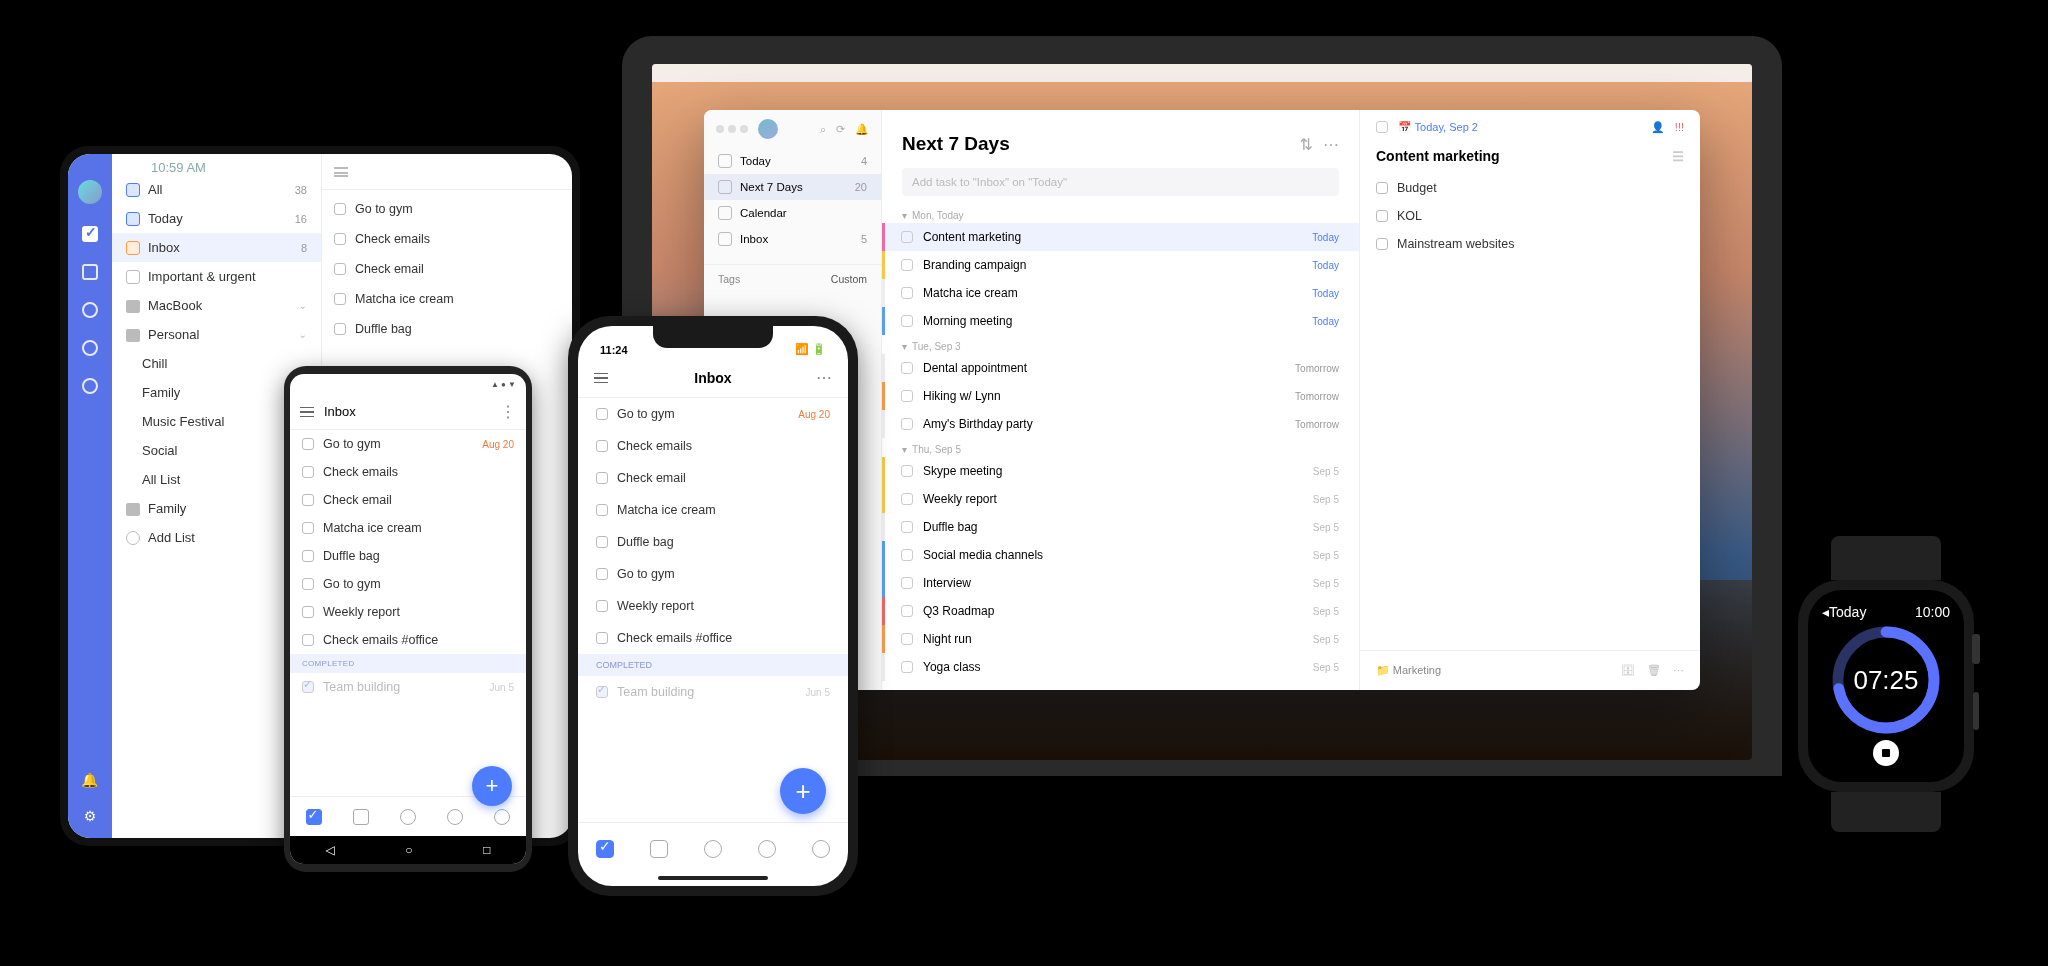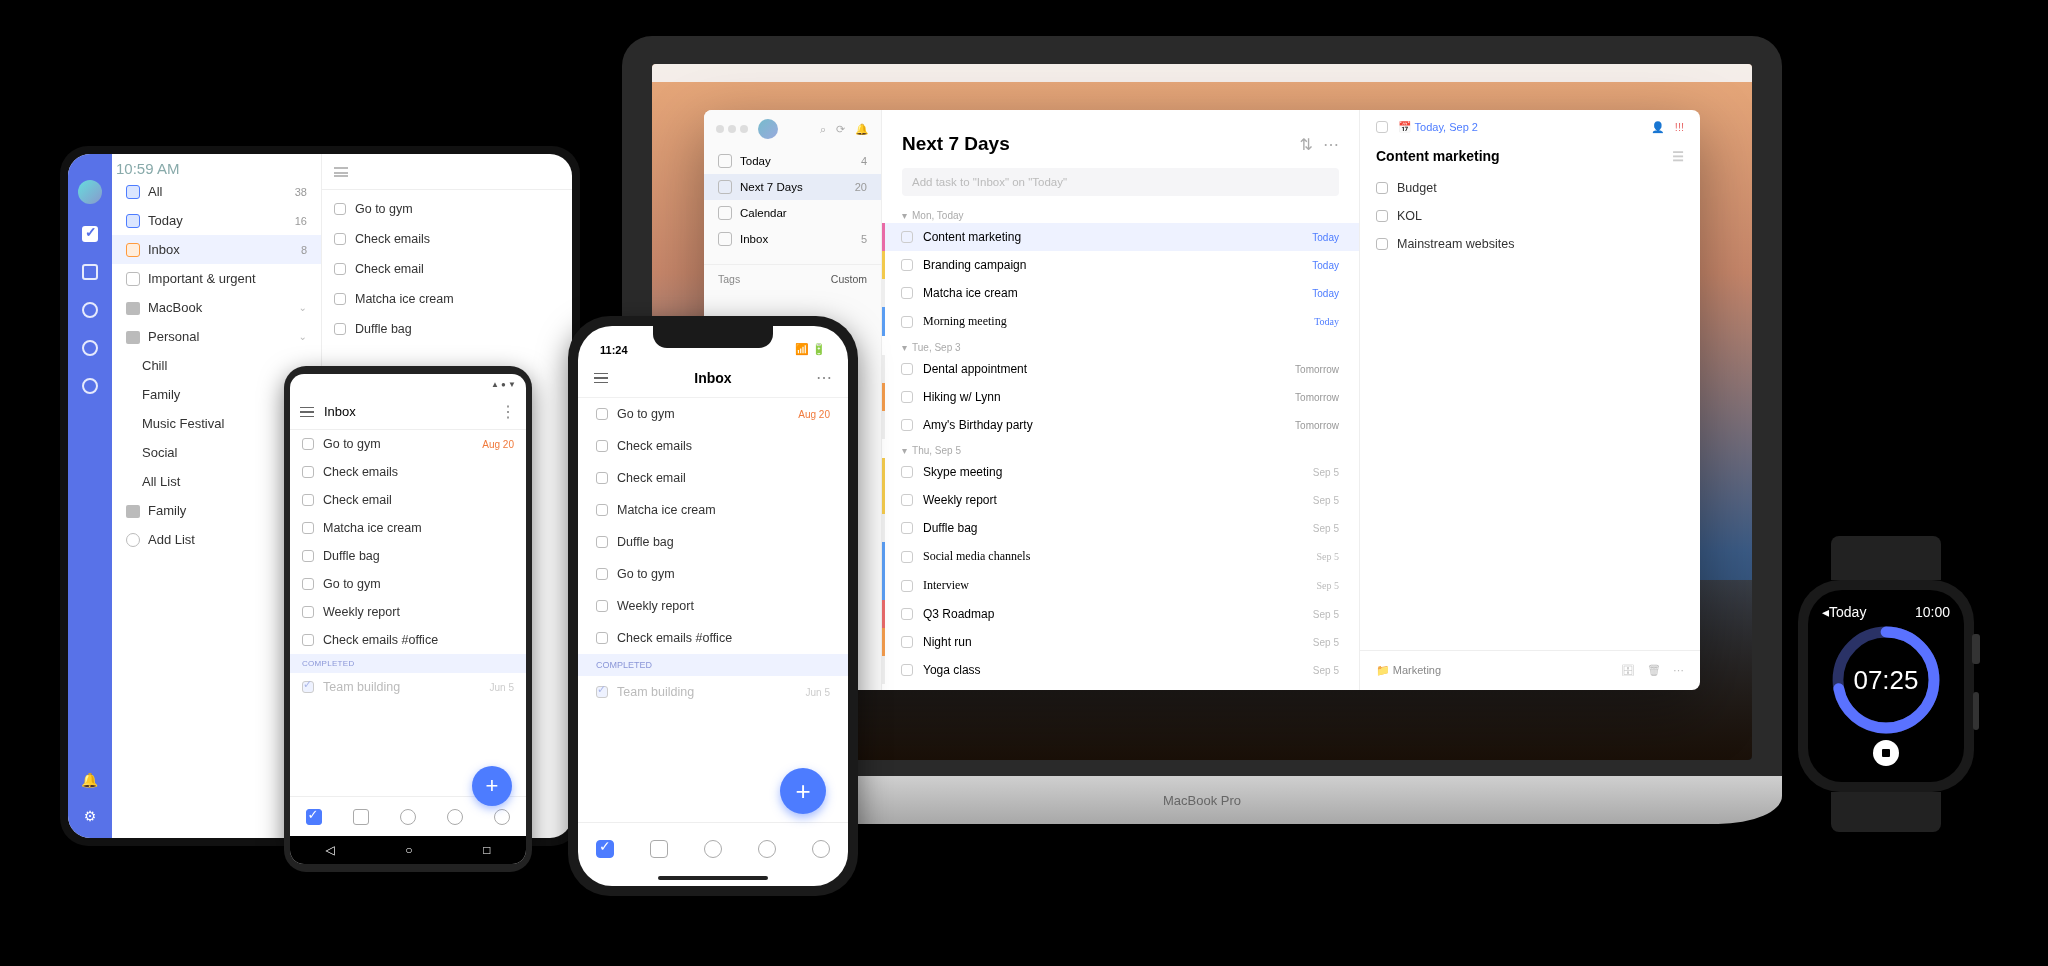--- a/index.html
+++ b/index.html
@@ -35,21 +35,21 @@
   .ipad-iconrail .sq { width:16px;height:16px;border:2px solid #fff;border-radius:3px;background:#fff;position:relative;}
   .ipad-iconrail .sq::after{content:"✓";position:absolute;top:-4px;left:1px;color:#5872e8;font-size:14px;font-weight:bold;}
   .ipad-iconrail .ic{width:16px;height:16px;border:2px solid rgba(255,255,255,.85);border-radius:3px;}
   .ipad-iconrail .bottom{margin-top:auto;margin-bottom:14px;display:flex;flex-direction:column;gap:20px;align-items:center;}
   .ipad-avatar{width:24px;height:24px;border-radius:50%;background:linear-gradient(135deg,#6dd,#89c);}
   .ipad-sidebar {
     width: 210px; border-right: 1px solid #eee;
     font-size: 13px; color:#333;
     padding: 16px 0 12px;
   }
-  .ipad-sidebar .time{font-size:15px;color:#8aa;padding-left:4px;margin-top:-10px;}
+  .ipad-sidebar .time{font-size:13px;color:#8aa;padding-left:23px;margin-top:-10px;margin-left:16px;}
   .sb-row{display:flex;align-items:center;gap:8px;padding:7px 14px;cursor:pointer;}
   .sb-row.sel{background:#eef2ff;}
   .sb-row .ico{width:14px;height:14px;border-radius:3px;border:1.5px solid #bbb;flex:0 0 14px;}
   .sb-row .ico.blue{border-color:#4d7cff;background:#dbe6ff;}
   .sb-row .ico.orange{border-color:#ff9a3c;background:#ffeedd;}
   .sb-row .ico.folder{border:none;position:relative;}
   .sb-row .ico.folder::before{content:"";position:absolute;inset:1px 0 0 0;background:#bbb;border-radius:2px;}
   .sb-row .count{margin-left:auto;color:#999;font-size:11px;}
   .sb-row .chev{margin-left:auto;color:#bbb;font-size:10px;}
   .sb-sub{padding-left:30px;}
@@ -156,21 +156,21 @@
   .mac-tasks{flex:1;overflow-y:auto;font-size:12px;}
   .mac-group{padding:6px 20px 2px;color:#aaa;font-size:10px;display:flex;align-items:center;gap:5px;}
   .mac-task{display:flex;align-items:center;padding:7px 20px 7px 16px;border-left:3px solid transparent;cursor:pointer;}
   .mac-task.sel{background:#eef2ff;}
   .mac-task .cb{width:12px;height:12px;border:1.3px solid #ccc;border-radius:3px;margin-right:10px;}
   .mac-task .due{margin-left:auto;font-size:10px;color:#bbb;}
   .mac-task .due.today{color:#4d7cff;}
   .mac-task .due.tom{color:#999;}
   .stripe-pink{border-left-color:#e86aa6;}
   .stripe-yellow{border-left-color:#f2c94c;text-align:center;}
-  .stripe-blue{border-left-color:#5a9df2;font-family:Liberation Serif, serif;}
+  .stripe-blue{border-left-color:#5a9df2;}
   .stripe-orange{border-left-color:#f29b4c;}
   .stripe-red{border-left-color:#e86a6a;}
   .stripe-none{border-left-color:#eee;}
   .mac-detail{width:340px;display:flex;flex-direction:column;}
   .mac-detail-top{height:34px;display:flex;align-items:center;padding:0 16px;gap:10px;font-size:11px;}
   .mac-detail-top .cal{color:#4d7cff;}
   .mac-detail-top .right{margin-left:auto;display:flex;gap:10px;color:#ccc;}
   .mac-detail h2{font-size:14px;font-weight:600;padding:4px 16px 10px;display:flex;align-items:center;}
   .mac-detail h2 .subicon{margin-left:auto;color:#ccc;font-size:13px;}
   .mac-subtasks{padding:0 16px;font-size:12px;}
@@ -386,23 +386,20 @@
               <span class="rt">
                 <span>🗄</span>
                 <span>🗑</span>
                 <span>⋯</span>
               </span>
             </div>
           </div>
         </div>
       </div>
     </div>
-    <div class="mac-base">
-        <span>MacBook Pro</span>
-      </div>
   </div>
 
   <div class="ipad-frame">
     <div class="ipad-screen">
       <div class="ipad-iconrail">
         <div class="ipad-avatar"></div>
         <div class="sq"></div>
         <div class="ic" style="border-radius:3px"></div>
         <div class="ic" style="border-radius:50%"></div>
         <div class="ic" style="border-radius:50%"></div>

